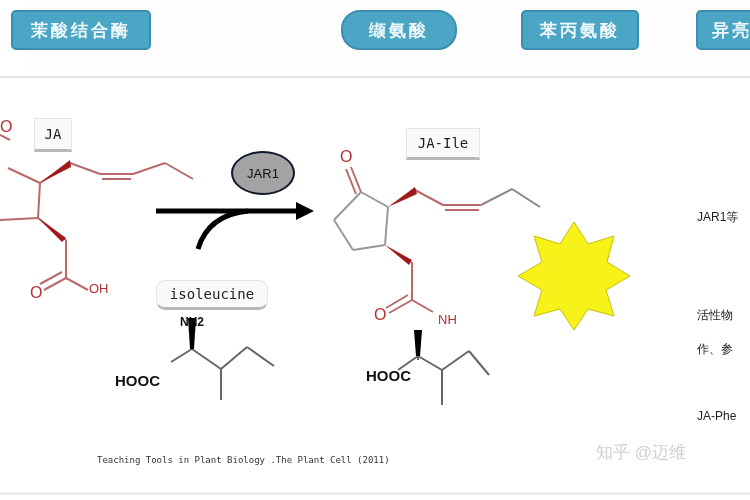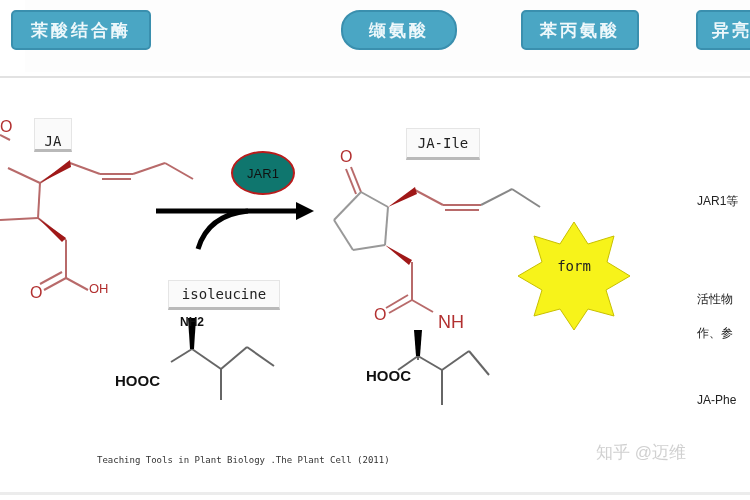--- a/index.html
+++ b/index.html
@@ -22,29 +22,29 @@
   .label-box {
     position: absolute; background: #fafafa; border: 1px solid #e5e5e5;
     border-bottom: 3px solid #b9b9b9;
     font-family: "DejaVu Sans Mono", monospace; font-size: 14px; color: #222;
     display: flex; align-items: center; justify-content: center;
   }
   .mol-text { position: absolute; font-family: "Liberation Sans", sans-serif; font-weight: bold; font-size: 14px; color: #111; }
   .mol-red { color: #b23030; font-weight: normal; }
   .enzyme {
     position: absolute; left: 231px; top: 151px; width: 64px; height: 44px;
-    border-radius: 50%; background: #0f766e; border: 2px solid #b91c1c;
+    border-radius: 50%; background: #a3a3a3; border: 2px solid #0f172a;
     display: flex; align-items: center; justify-content: center;
     font-family: "Liberation Sans", sans-serif; font-size: 13px; color: #111; box-sizing: border-box;
   }
   .star-text {
     position: absolute; left: 532px; top: 256px; width: 84px; text-align: center;
     font-family: "DejaVu Sans Mono", monospace; font-size: 14px; color: #222; line-height: 20px;
   }
-  .side-text { position: absolute; font-size: 12px; color: #222; white-space: nowrap; font-family: "DejaVu Serif", serif; }
+  .side-text { position: absolute; font-size: 12px; color: #222; white-space: nowrap; font-family: "DejaVu Serif", serif; margin-top: 16px; }
   .caption {
     position: absolute; left: 97px; top: 455px;
     font-family: "DejaVu Sans Mono", monospace; font-size: 9px; color: #333; white-space: nowrap;
   }
   .watermark {
     position: absolute; left: 596px; top: 441px;
     font-size: 17px; color: rgba(200,200,200,0.85); white-space: nowrap; font-family: Liberation Sans, sans-serif;
   }
   .bottom-line { position: absolute; left: 0; top: 492px; width: 750px; height: 3px; background: #ececec; }
 </style>
@@ -128,48 +128,47 @@
     <line x1="442" y1="370" x2="442" y2="405" stroke="#666"></line>
     <line x1="398" y1="370" x2="418" y2="356" stroke="#666"></line>
   </g>
   <polygon points="388,207 415,187 417,194" fill="#a01818"></polygon>
   <polygon points="385,245 412,260 409,265" fill="#a01818"></polygon>
   <polygon points="416,356 420,356 422,330 414,330" fill="#000"></polygon>
 
   <polygon points="574,222 588,244 614,236 607,262 630,276 606,290 614,316 588,309 574,330 560,309 534,316 542,290 518,276 542,262 534,236 560,244" fill="#f7f31a" stroke="#c8c000" stroke-width="1"></polygon>
 </svg>
 
-<div class="label-box" style="left:34px; top:118px; width:36px; height:30px;align-items:flex-end;">
+<div class="label-box" style="left:34px; top:118px; width:36px; height:30px;">
     <span>JA</span>
   </div>
-<div class="label-box" style="left:168px; top:280px; width:110px; height:26px;">
+<div class="label-box" style="left:156px; top:280px; width:110px; height:26px;border-radius:9px;">
     <span>isoleucine</span>
   </div>
 <div class="label-box" style="left:406px; top:128px; width:72px; height:28px;">
     <span>JA-Ile</span>
   </div>
 
 <div class="enzyme">
     <span>JAR1</span>
   </div>
 
 <span class="mol-text mol-red" style="left:0px; top:118px; font-size:16px;">O</span>
 <span class="mol-text mol-red" style="left:30px; top:284px; font-size:16px;">O</span>
 <span class="mol-text mol-red" style="left:89px; top:281px; font-size:13px;">OH</span>
 
 <span class="mol-text" style="left:180px; top:315px; font-size:12px;">NH2</span>
 <span class="mol-text" style="left:115px; top:372px; font-size:15px;">HOOC</span>
 
 <span class="mol-text mol-red" style="left:340px; top:148px; font-size:16px;">O</span>
 <span class="mol-text mol-red" style="left:374px; top:306px; font-size:16px;">O</span>
-<span class="mol-text mol-red" style="left:438px; top:312px; font-size:18px;">NH</span>
+<span class="mol-text mol-red" style="left:438px; top:312px; font-size:13px;">NH</span>
 <span class="mol-text" style="left:366px; top:367px; font-size:15px;">HOOC</span>
 
 <div class="star-text">
-  <div>form</div>
 </div>
 
 <span class="side-text" style="left:697px; top:193px; font-family:'Liberation Sans', sans-serif;">JAR1等</span>
 <span class="side-text" style="left:697px; top:291px;">活性物</span>
 <span class="side-text" style="left:697px; top:325px;">作、参</span>
 <span class="side-text" style="left:697px; top:393px; font-family:'Liberation Sans', sans-serif;">JA-Phe</span>
 
 <div class="caption">Teaching Tools in Plant Biology .The Plant Cell (2011)</div>
 <div class="watermark">知乎 @迈维</div>
 <div class="bottom-line"></div>

